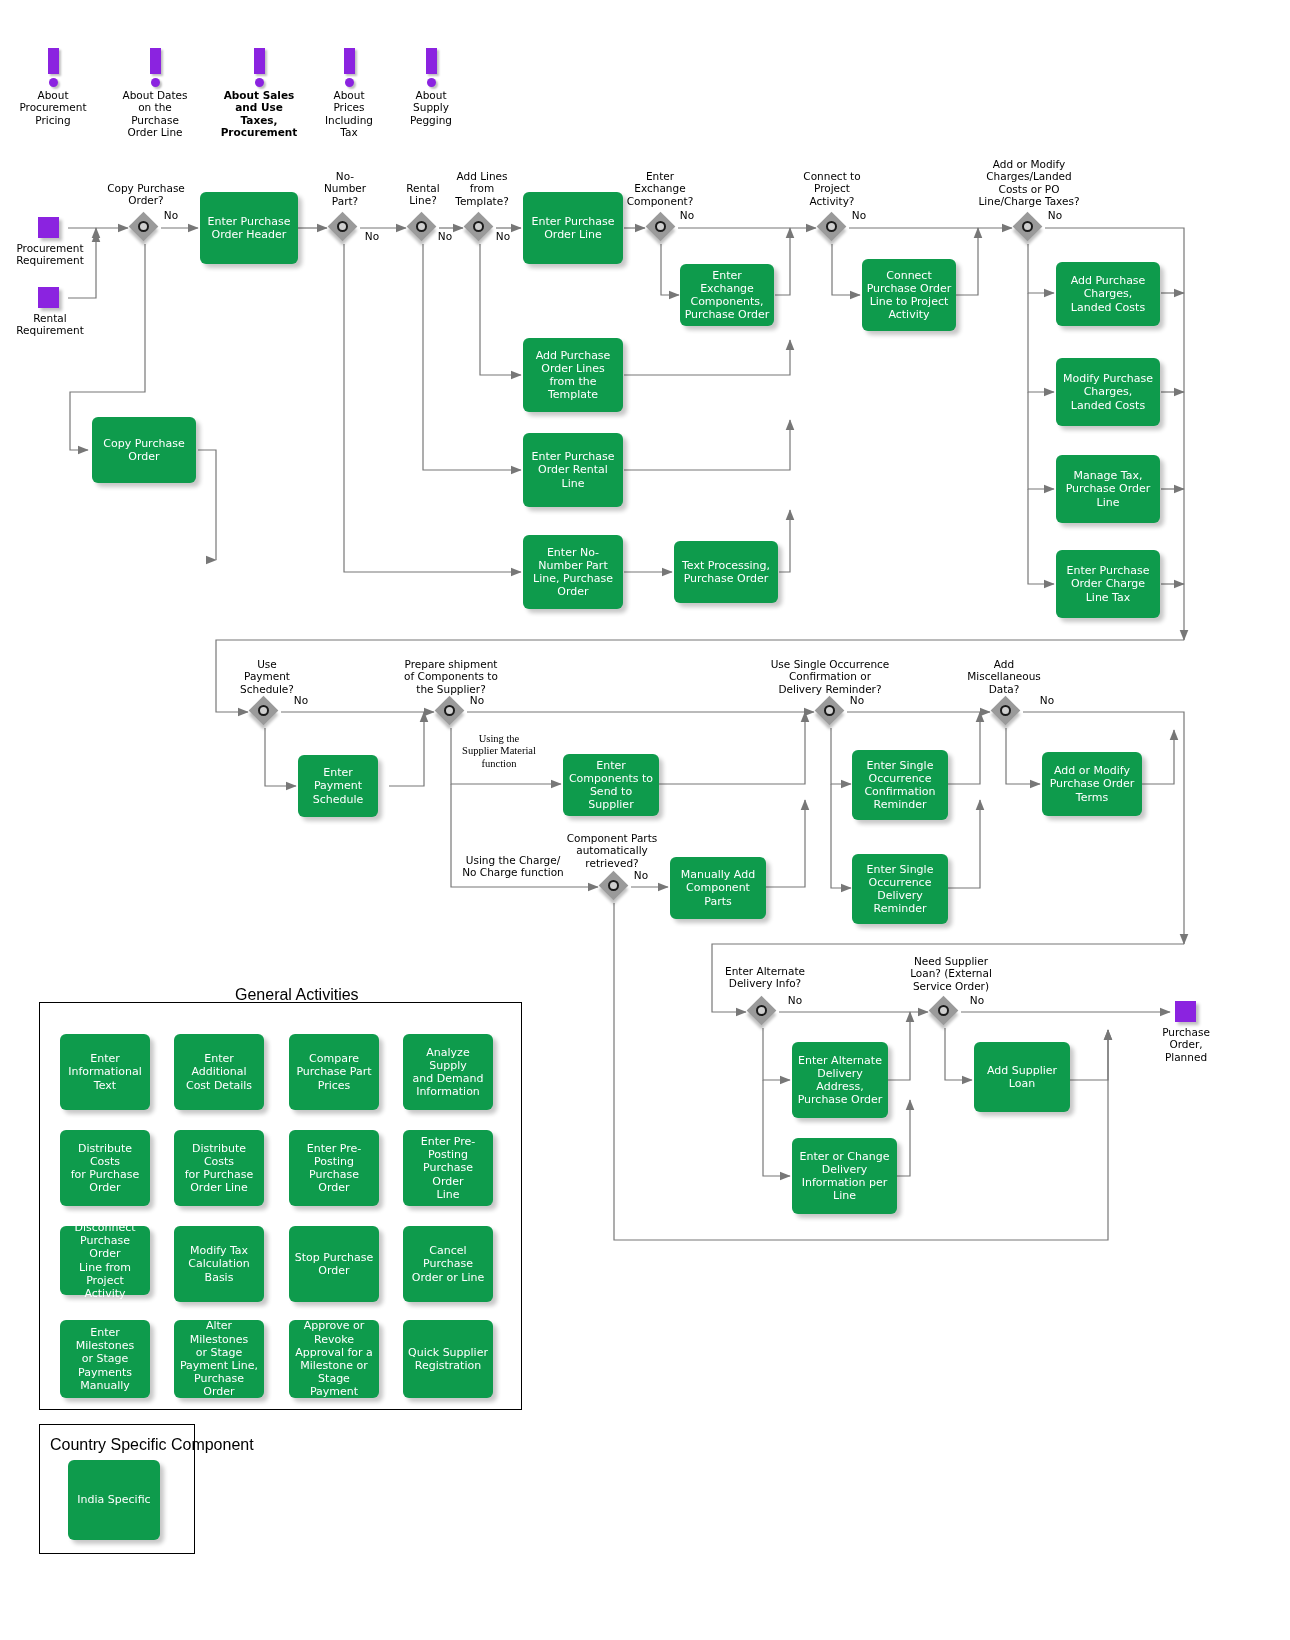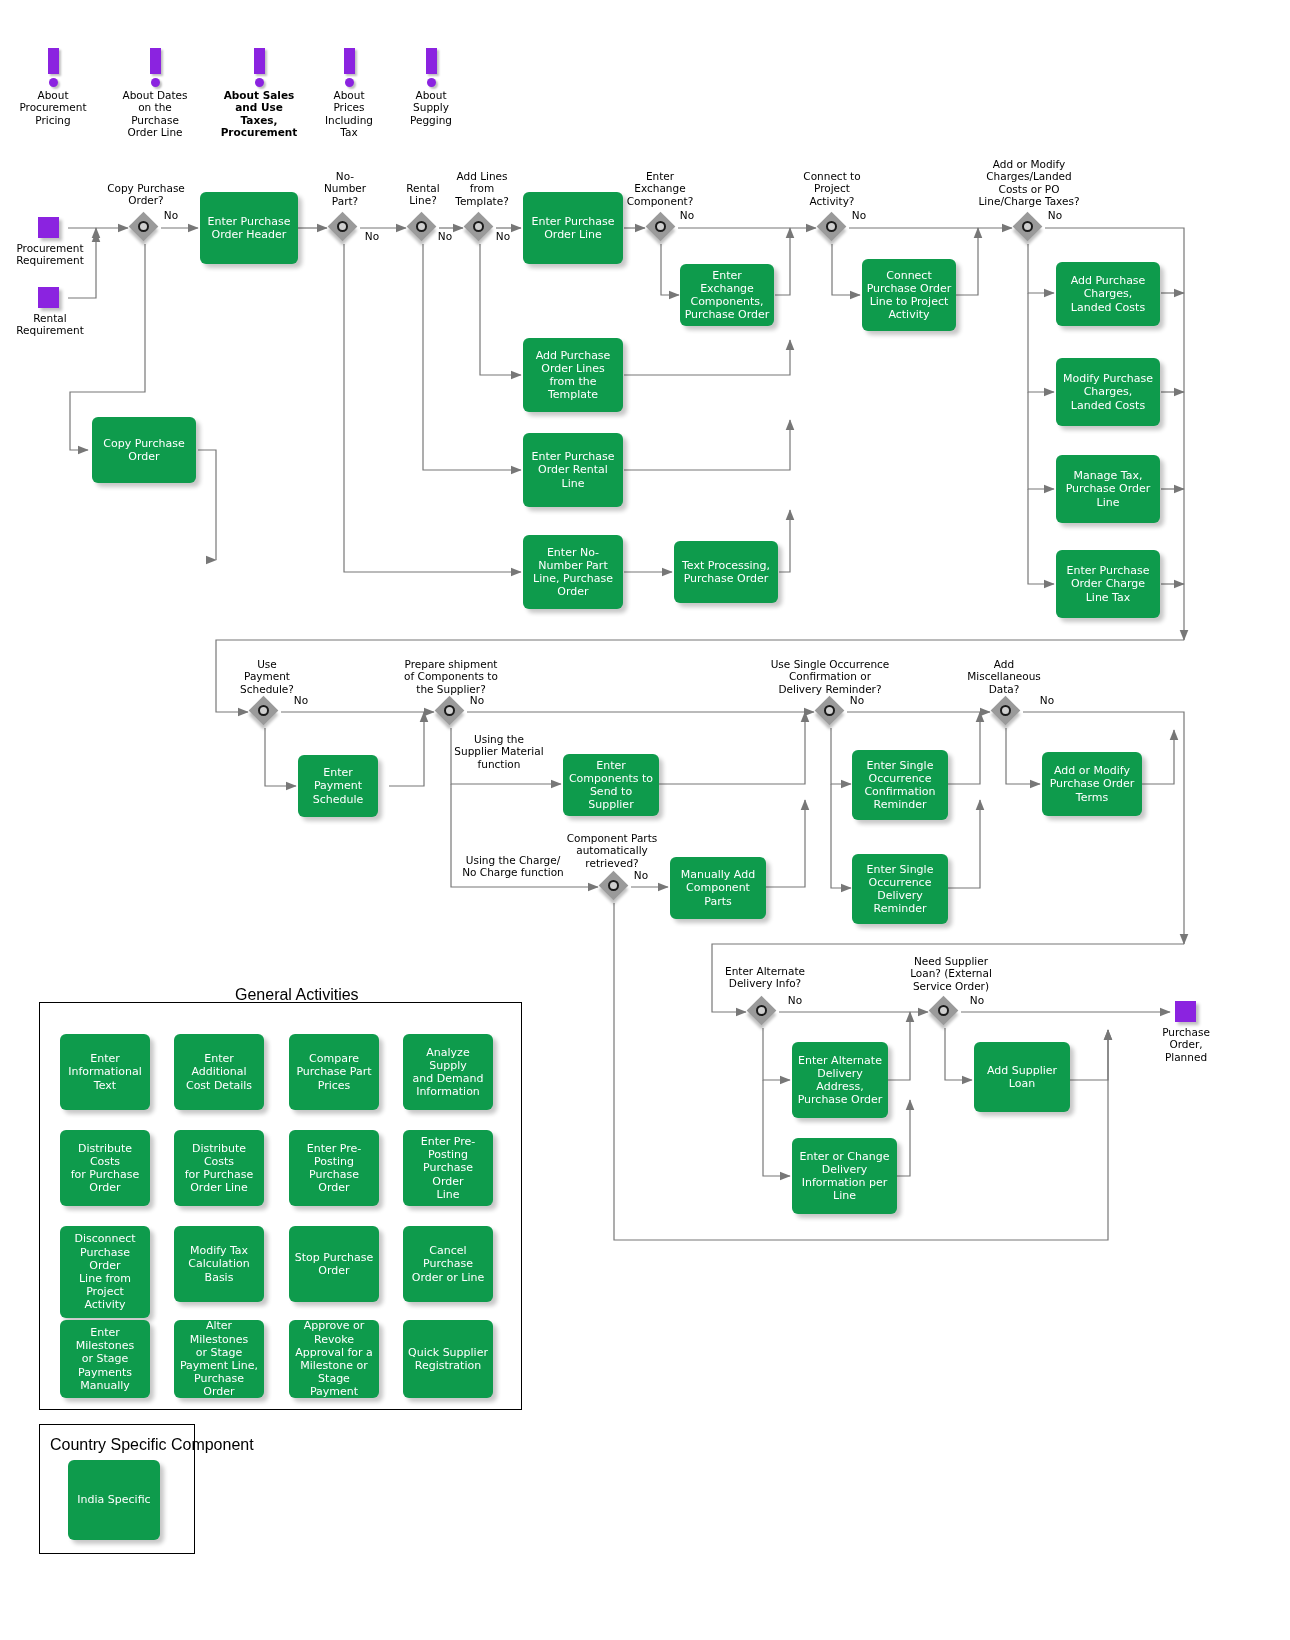--- a/index.html
+++ b/index.html
@@ -269,21 +269,21 @@
     </div>
   <div class="elbl" style="left:286px;top:694px;width:30px;">No</div>
 
   <div class="declbl" style="left:381px;top:658px;width:140px;">Prepare shipment<br>of Components to<br>the Supplier?</div>
   <div class="dec" style="left:436px;top:697px;">
       <div class="dia"></div>
       <div class="ring"></div>
     </div>
   <div class="elbl" style="left:462px;top:694px;width:30px;">No</div>
 
-  <div class="elbl" style="left:441px;top:733px;width:116px;">Using the<br>Supplier Material<br>function</div>
+  <div class="elbl" style="left:441px;top:733px;width:116px;font-family:Liberation Serif, serif;">Using the<br>Supplier Material<br>function</div>
   <div class="elbl" style="left:452px;top:854px;width:122px;">Using the Charge/<br>No Charge function</div>
 
   <div class="declbl" style="left:552px;top:832px;width:120px;">Component Parts<br>automatically<br>retrieved?</div>
   <div class="dec" style="left:600px;top:872px;">
       <div class="dia"></div>
       <div class="ring"></div>
     </div>
   <div class="elbl" style="left:626px;top:869px;width:30px;">No</div>
 
   <div class="declbl" style="left:750px;top:658px;width:160px;">Use Single Occurrence<br>Confirmation or<br>Delivery Reminder?</div>
@@ -343,21 +343,21 @@
   <div class="box" style="left:60px;top:1034px;width:90px;height:76px;">Enter<br>Informational<br>Text</div>
   <div class="box" style="left:174px;top:1034px;width:90px;height:76px;">Enter Additional<br>Cost Details</div>
   <div class="box" style="left:289px;top:1034px;width:90px;height:76px;">Compare<br>Purchase Part<br>Prices</div>
   <div class="box" style="left:403px;top:1034px;width:90px;height:76px;">Analyze Supply<br>and Demand<br>Information</div>
 
   <div class="box" style="left:60px;top:1130px;width:90px;height:76px;">Distribute Costs<br>for Purchase<br>Order</div>
   <div class="box" style="left:174px;top:1130px;width:90px;height:76px;">Distribute Costs<br>for Purchase<br>Order Line</div>
   <div class="box" style="left:289px;top:1130px;width:90px;height:76px;">Enter Pre-<br>Posting<br>Purchase Order</div>
   <div class="box" style="left:403px;top:1130px;width:90px;height:76px;">Enter Pre-<br>Posting<br>Purchase Order<br>Line</div>
 
-  <div class="box" style="left:60px;top:1226px;width:90px;height:92px;">Disconnect<br>Purchase Order<br>Line from<br>Project Activity</div>
+  <div class="box" style="left:60px;top:1226px;width:90px;height:69px;">Disconnect<br>Purchase Order<br>Line from<br>Project Activity</div>
   <div class="box" style="left:174px;top:1226px;width:90px;height:76px;">Modify Tax<br>Calculation<br>Basis</div>
   <div class="box" style="left:289px;top:1226px;width:90px;height:76px;">Stop Purchase<br>Order</div>
   <div class="box" style="left:403px;top:1226px;width:90px;height:76px;">Cancel Purchase<br>Order or Line</div>
 
   <div class="box" style="left:60px;top:1320px;width:90px;height:78px;">Enter Milestones<br>or Stage<br>Payments<br>Manually</div>
   <div class="box" style="left:174px;top:1320px;width:90px;height:78px;">Alter Milestones<br>or Stage<br>Payment Line,<br>Purchase Order</div>
   <div class="box" style="left:289px;top:1320px;width:90px;height:78px;">Approve or<br>Revoke<br>Approval for a<br>Milestone or<br>Stage Payment</div>
   <div class="box" style="left:403px;top:1320px;width:90px;height:78px;">Quick Supplier<br>Registration</div>
 
   <div class="frame" style="left:39px;top:1424px;width:154px;height:128px;"></div>

